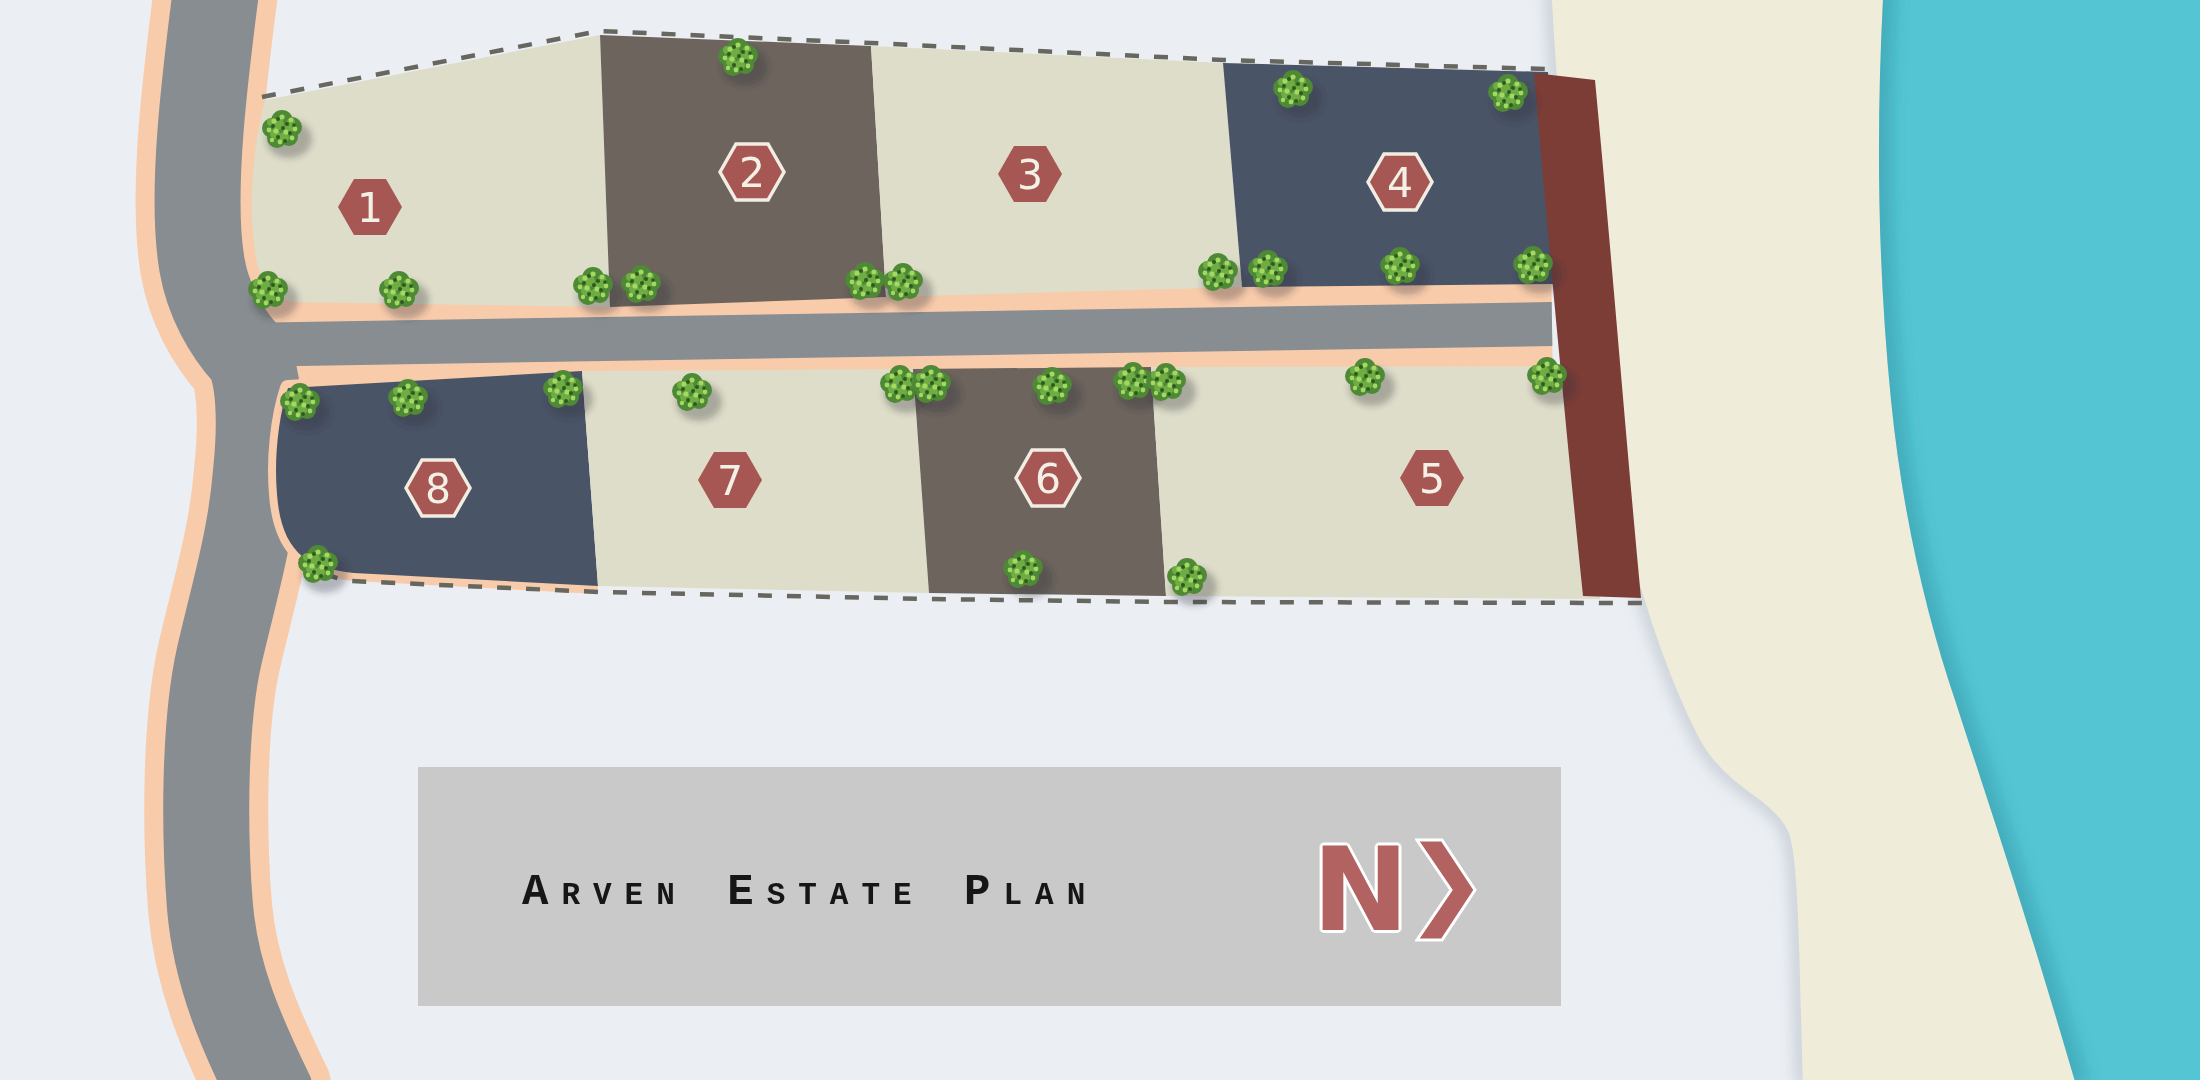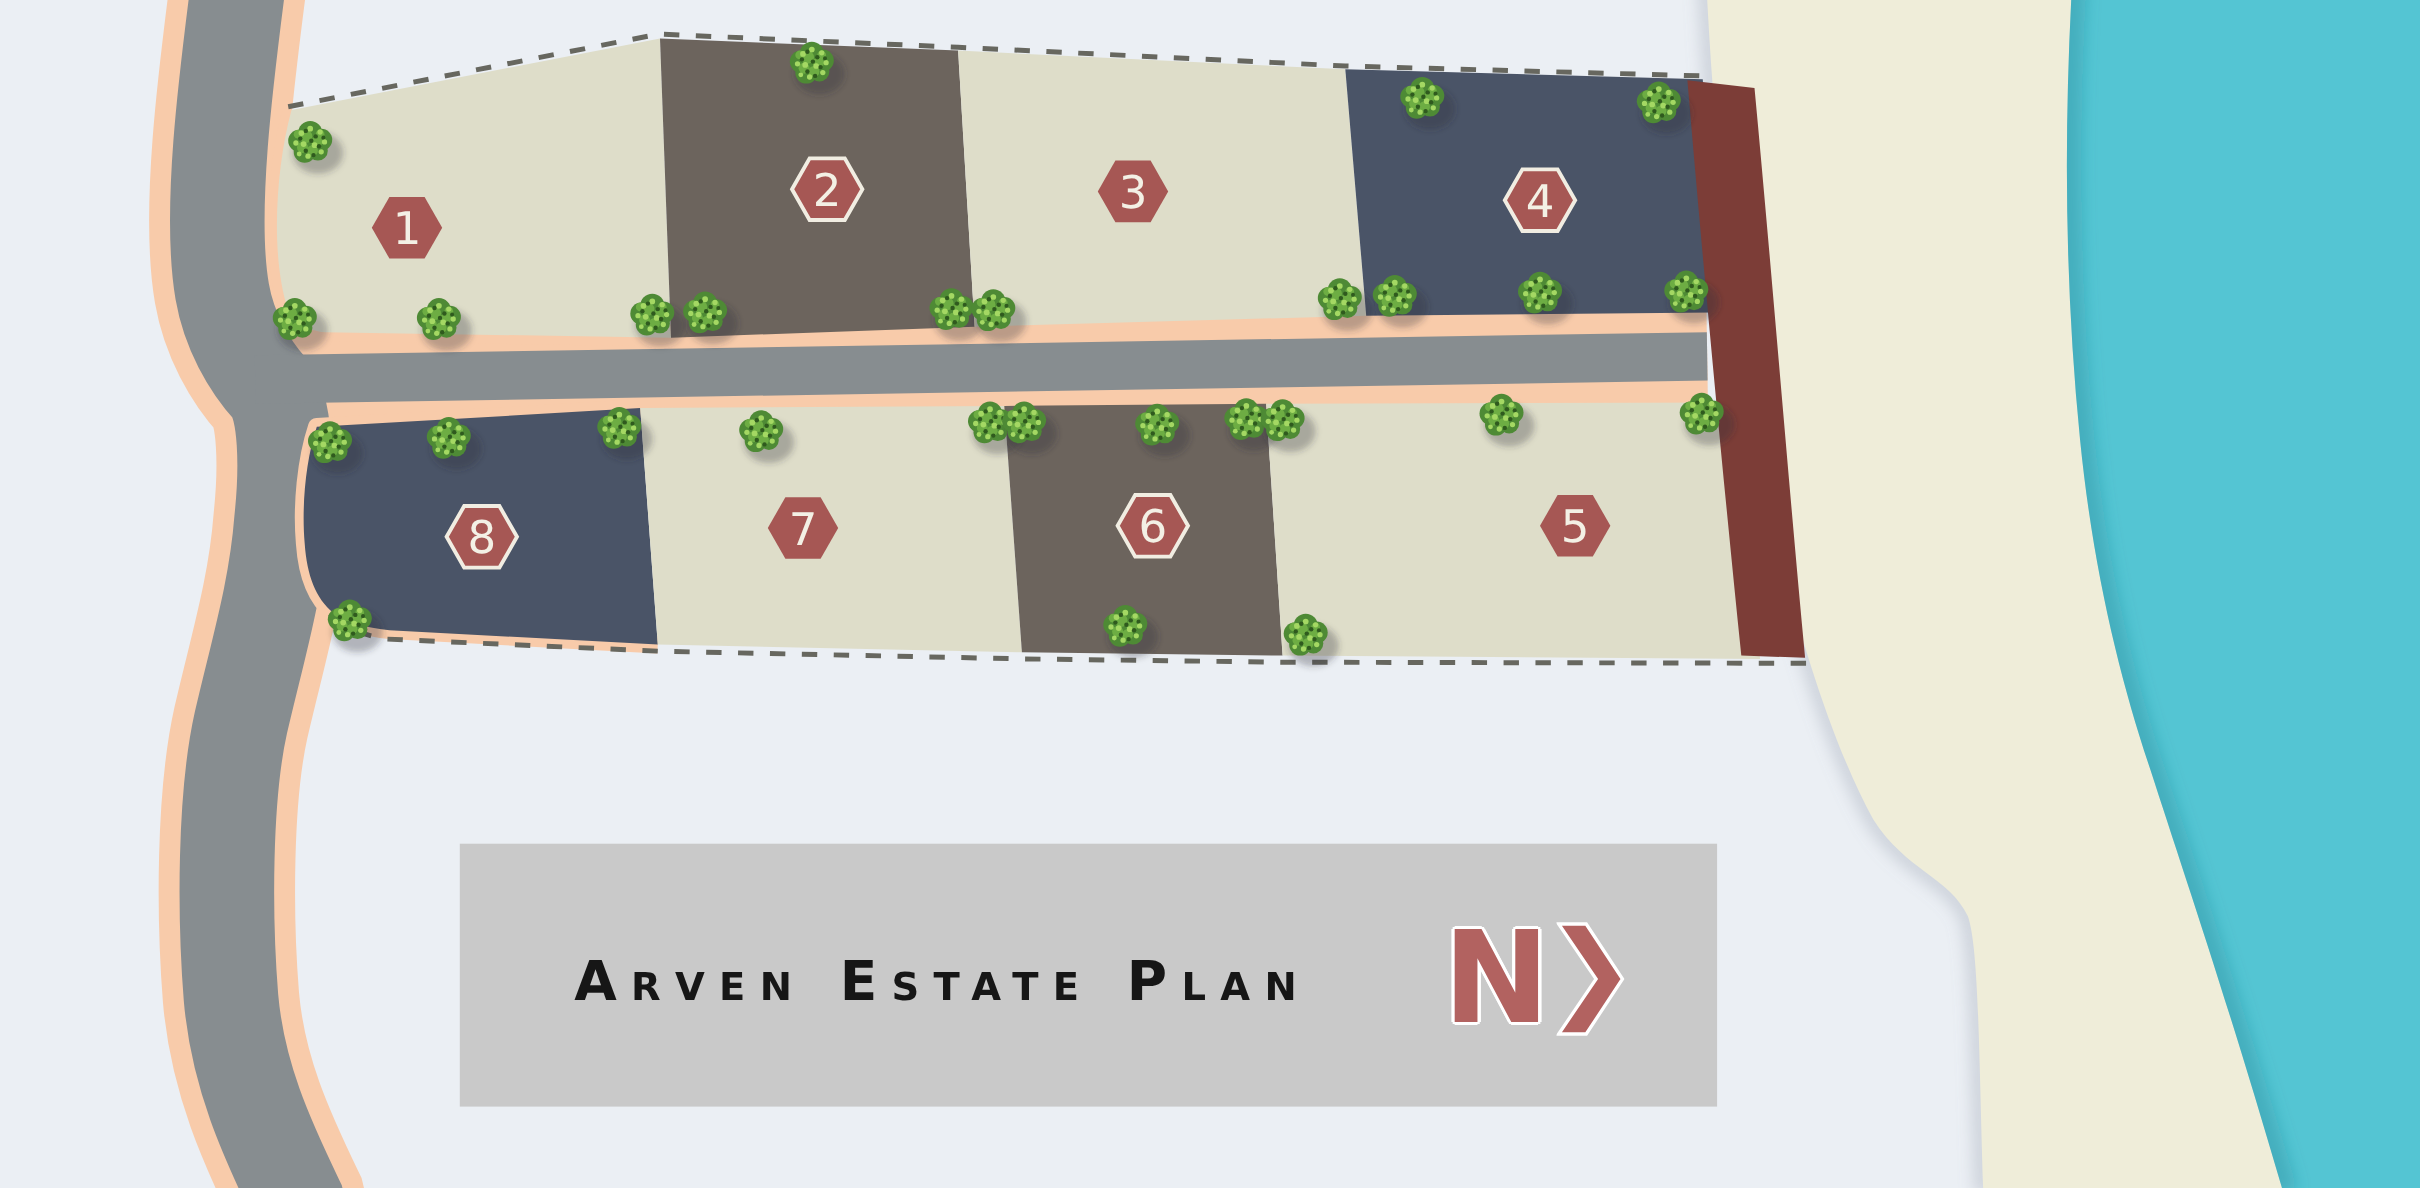--- a/index.html
+++ b/index.html
@@ -40,26 +40,27 @@
     width: 1143px; height: 239px;
     background: var(--title-box);
     display: flex;
     align-items: center;
     justify-content: space-between;
     padding: 0 84px 0 104px;
     box-sizing: border-box;
   }
   .plan-title {
     font-variant: small-caps;
-    font-size: 50px;
+    font-size: 44px;
     font-weight: 600;
     letter-spacing: 13px;
     color: var(--title-text);
     white-space: nowrap;
     padding-top: 10px;
+    font-family: Liberation Mono, monospace;
   }
   .north {
     display: flex;
     align-items: center;
     gap: 6px;
     padding-top: 6px;
   }
   .north-n {
     font-size: 116px;
     line-height: 1;

